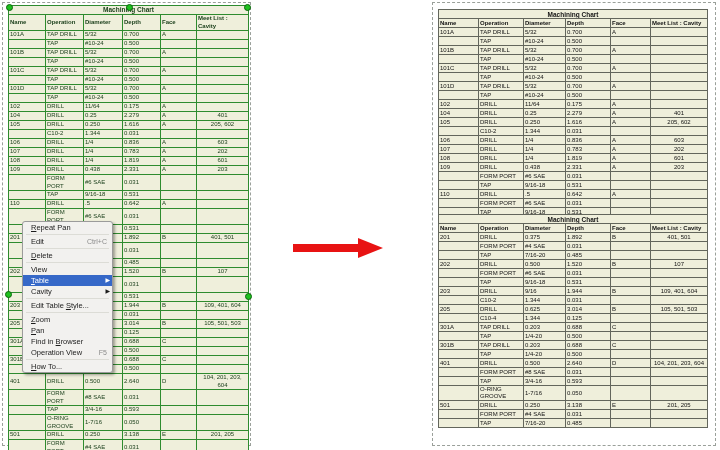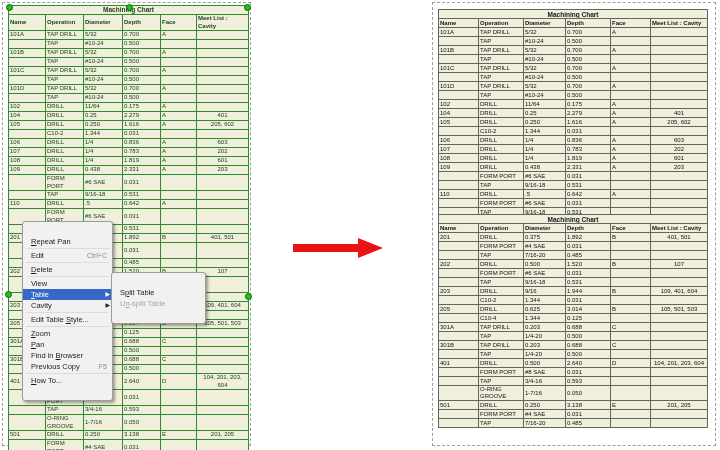--- a/index.html
+++ b/index.html
@@ -27,21 +27,21 @@
   table.dark{color:var(--dark-text);border:1px solid var(--dark-line);}
   .dark td,.dark th{border-color:var(--dark-line);line-height:7px;}
   #left-table{left:8px;top:5px;width:240px;}
   #right-top-table{left:438px;top:9px;width:269px;}
   #right-bottom-table{left:438px;top:214px;width:269px;}
 
   .grip{position:absolute;width:5px;height:5px;border-radius:50%;
         background:var(--grip-fill);border:1px solid var(--grip-edge);z-index:5;}
 
   .menu{position:absolute;background:var(--menu-bg);border:1px solid var(--menu-border);
-        border-radius:3px;box-shadow:2px 2px 3px rgba(0,0,0,.35);padding:14px 0;}
+        border-radius:3px;box-shadow:2px 2px 3px rgba(0,0,0,.35);padding:0 0;}
   #context-menu{left:22px;top:221px;width:89px;z-index:10;}
   #table-submenu{left:111px;top:272px;width:93px;z-index:11;}
   .menu-item{position:relative;height:11px;line-height:11px;font-size:7.5px;
              color:#1c1c1c;padding:0 6px 0 8px;white-space:nowrap;overflow:hidden;}
   .menu-item.hl{background:var(--menu-hl);color:#fff;}
   .menu-item.disabled{color:#a8a8a8;}
   .menu-sep{height:1px;background:#dcdcd6;margin:1px 3px;}
   .mi-shortcut{position:absolute;right:5px;top:0;color:#8b8b8b;font-size:7px;}
   .mi-arrow{position:absolute;right:2px;top:0;font-size:6px;}
   .u{text-decoration:underline;}
@@ -812,23 +812,19 @@
       <div class="menu-sep"></div>
       <div class="menu-item"><span>View</span></div>
       <div class="menu-item hl"><span><span class="u">T</span>able</span><span class="mi-arrow">▶</span></div>
       <div class="menu-item"><span>Cavity</span><span class="mi-arrow">▶</span></div>
       <div class="menu-sep"></div>
       <div class="menu-item"><span>Edit Table <span class="u">S</span>tyle...</span></div>
       <div class="menu-sep"></div>
       <div class="menu-item"><span><span class="u">Z</span>oom</span></div>
       <div class="menu-item"><span><span class="u">P</span>an</span></div>
       <div class="menu-item"><span>Find in <span class="u">B</span>rowser</span></div>
-      <div class="menu-item"><span>Previous Copy</span><span class="mi-shortcut">F5</span></div>
+      <div class="menu-item"><span>Operation View</span><span class="mi-shortcut">F5</span></div>
       <div class="menu-sep"></div>
       <div class="menu-item"><span><span class="u">H</span>ow To...</span></div>
     </div>
 
-  <div class="menu" id="table-submenu">
-      <div class="menu-item"><span>S<span class="u">p</span>lit Table</span></div>
-      <div class="menu-item disabled"><span>U<span class="u">n</span>-split Table</span></div>
-    </div>
 
 </div>
 
 </body></html>

